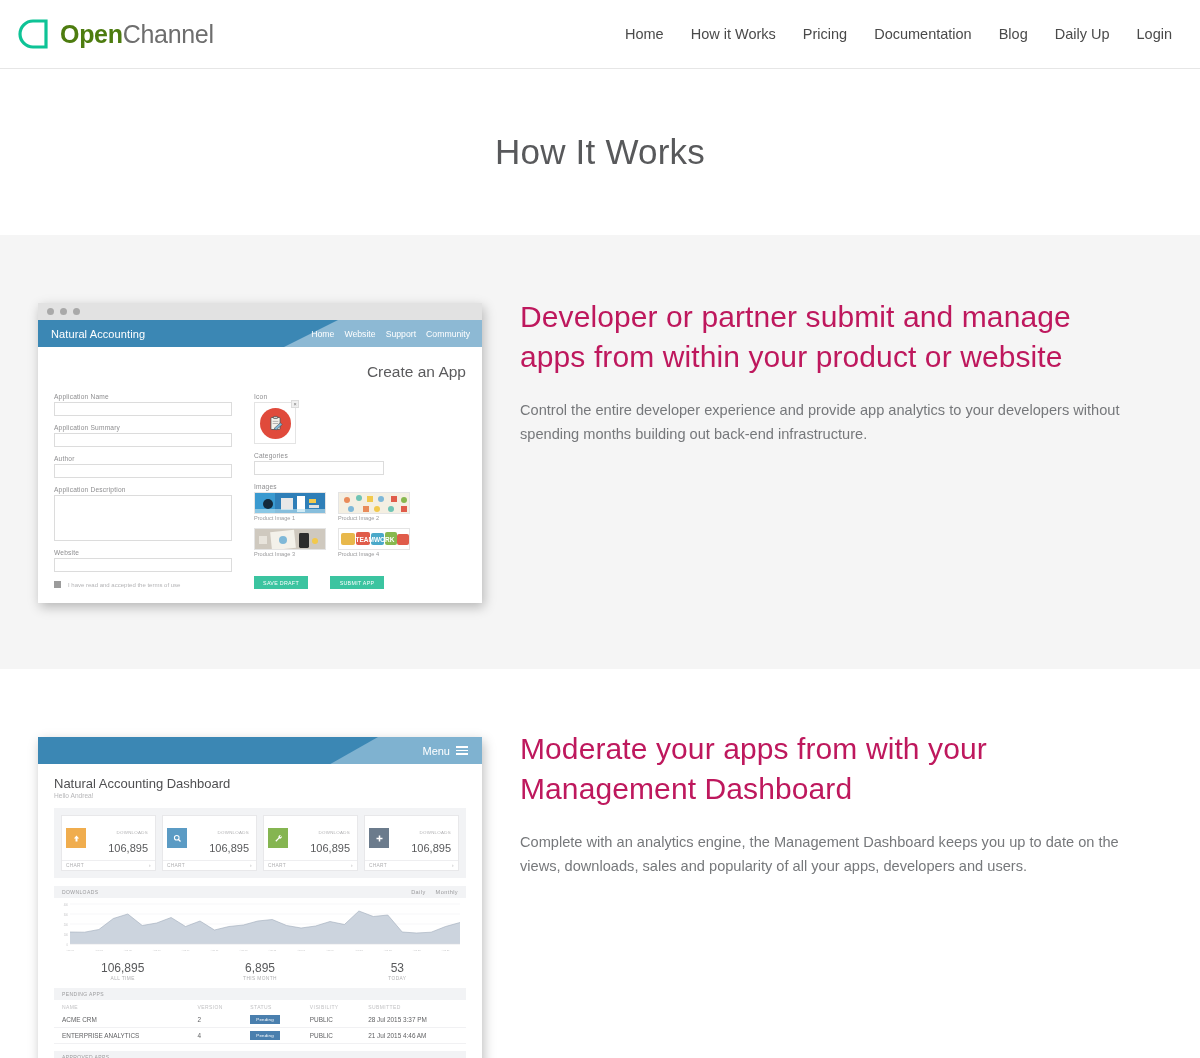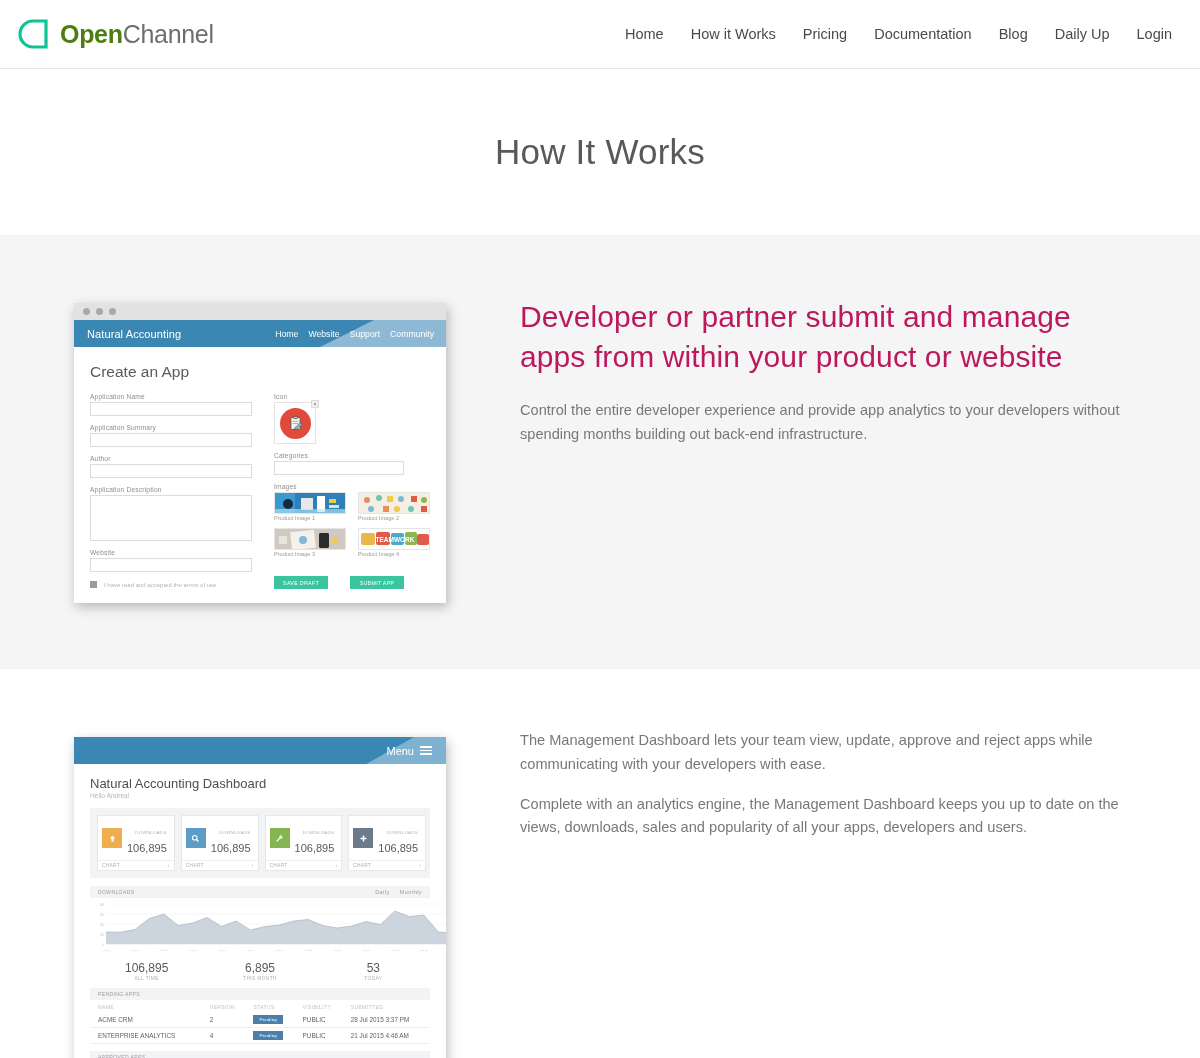--- a/index.html
+++ b/index.html
@@ -93,21 +93,21 @@
   }
   .step-p {
     font-size: 14.6px;
     color: #76787b;
     line-height: 1.63;
     margin-bottom: 16px;
   }
 
   
   .mock {
-    width: 372px;
+    width: 444px;
     background: #3b82f6;
     box-shadow: 2px 4px 11px rgba(0,0,0,0.26);
     position: relative;
     overflow: hidden;
   }
   .mock-titlebar {
     height: 17px;
     background: #e2e2e2;
     display: flex;
     align-items: center;
@@ -146,21 +146,21 @@
     margin-left: auto;
     margin-right: 12px;
     display: flex;
     gap: 10px;
   }
   .mock-nav span { color: #fff; font-size: 8.7px; }
 
   
   .mock-body { padding: 10px 16px 14px 16px; background:#fff; }
   .mock-h1 {
-    text-align: left;
+    text-align: right;
     font-size: 15.5px;
     font-weight: 300;
     color: #5b5b5d;
     margin: 6px 0 12px;
   }
   .form-grid { display: flex; gap: 22px; }
   .col-l { width: 178px; }
   .col-r { flex: 1; }
   .f-label { font-size: 6.6px; color: #8e8e90; margin-bottom: 2px; letter-spacing: .2px;}
   .f-input {
@@ -671,16 +671,16 @@
           </tbody>
         </table>
 
         <div class="tbl-head">APPROVED APPS</div>
 
       </div>
     </div>
   </div>
 
   <div class="text-col">
-    <p class="step-p">The Management Dashboard lets your team view, update, approve and reject apps while communicating with your developers with ease.</p>
+    <h2 class="step-head">Moderate your apps from with your Management Dashboard</h2>
     <p class="step-p">Complete with an analytics engine, the Management Dashboard keeps you up to date on the views, downloads, sales and popularity of all your apps, developers and users.</p>
   </div>
 </section>
 
 </body></html>

